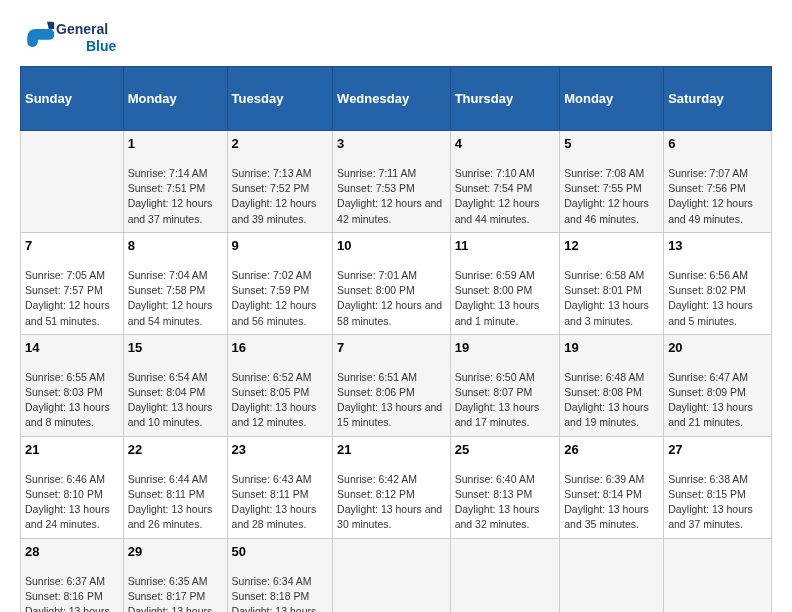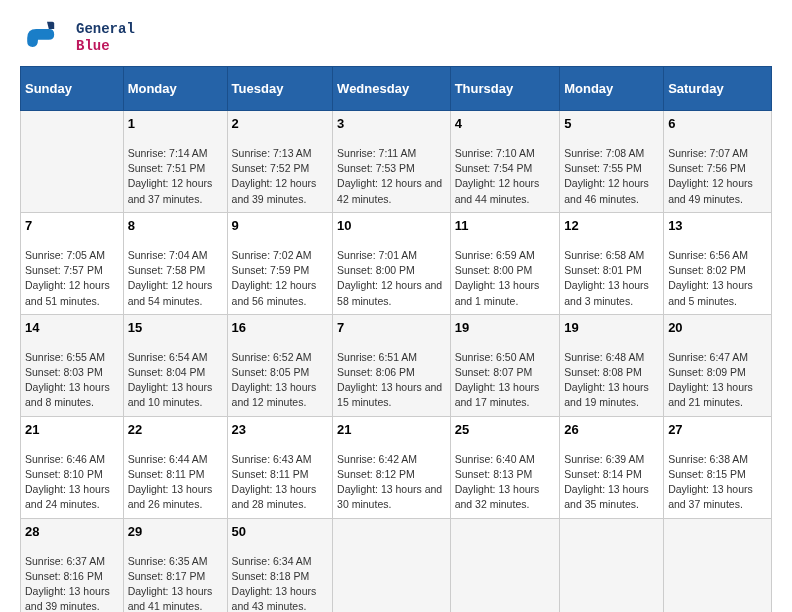--- a/index.html
+++ b/index.html
@@ -12,30 +12,29 @@
     }
     .header-area {
       display: flex;
       justify-content: space-between;
       align-items: flex-start;
       margin-bottom: 10px;
     }
     .logo {
       display: flex;
       align-items: center;
-      gap: 20px;
-      font-family: Liberation Mono, monospace;
+      gap: 0;
     }
     .logo-text {
       font-size: 14px;
       font-weight: bold;
       color: #1a3a6b;
       line-height: 1.2;
     }
-    .logo-blue { color: #be185d; }
+    .logo-blue { color: #0369a1; margin-left: 30px; }
     .logo-icon {
       width: 36px;
       height: 36px;
     }
     .title-area { text-align: right; }
     .main-title {
       font-size: 36px;
       font-weight: bold;
       color: #222;
     }
@@ -46,21 +45,21 @@
     table {
       width: 100%;
       border-collapse: collapse;
       font-size: 11px;
     }
     thead tr {
       background-color: #2563a8;
       color: #fff;
     }
     thead th {
-      padding: 14px 4px;
+      padding: 24px 4px;
       text-align: left;
       font-size: 13px;
       font-weight: bold;
       border: 1px solid #1a4f8c;
     }
     tbody tr {
       vertical-align: top;
     }
     tbody td {
       border: 1px solid #ccc;

